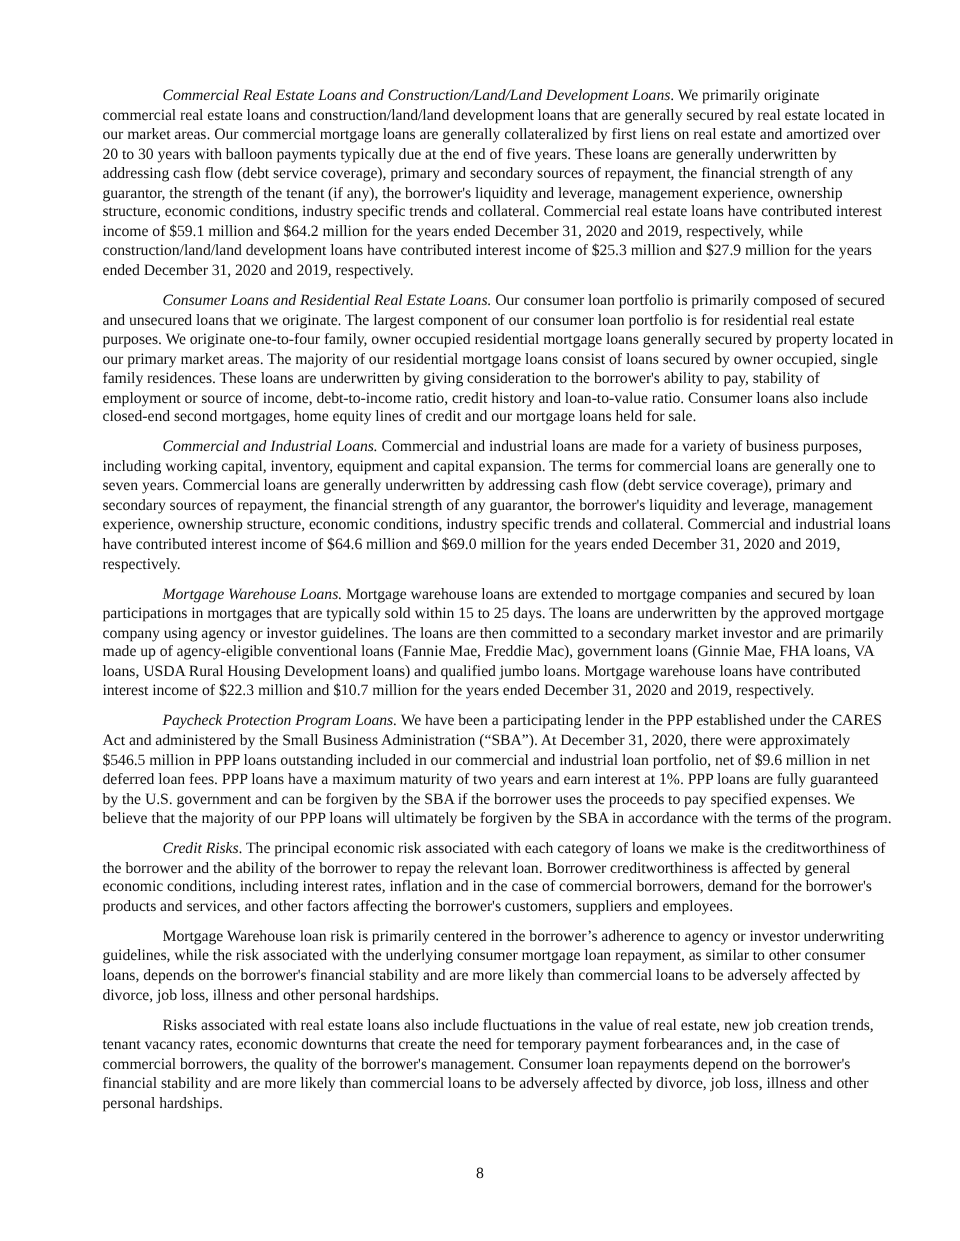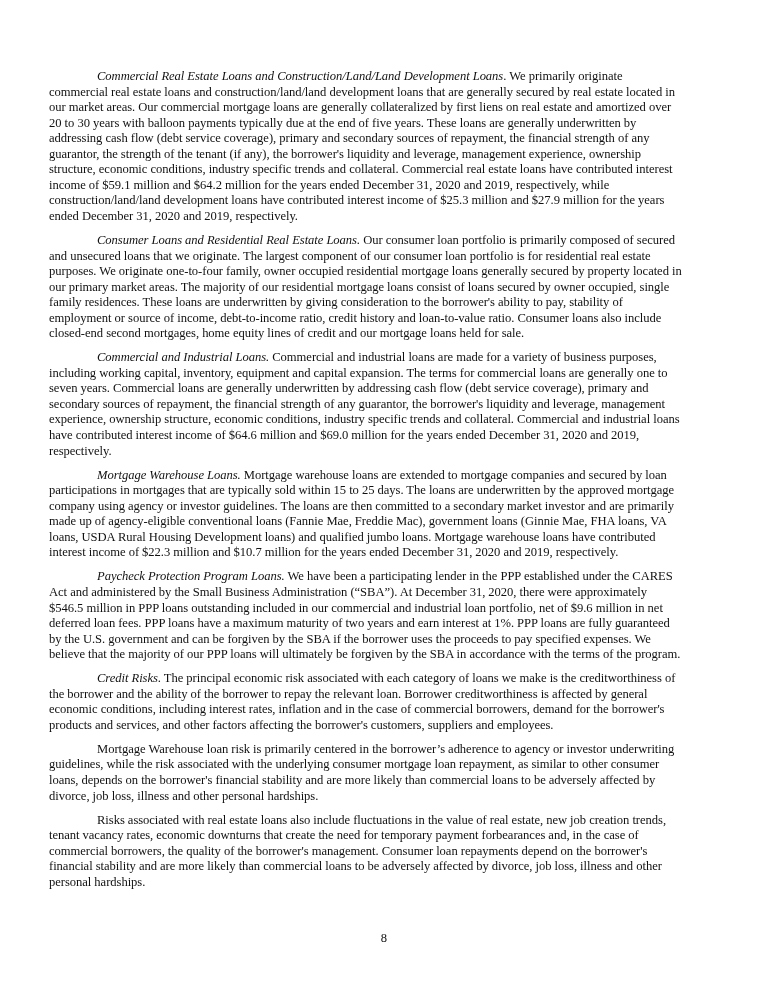--- a/index.html
+++ b/index.html
@@ -10,21 +10,21 @@
     body {
       width: 768px;
       height: 993px;
       position: relative;
       overflow: hidden;
       font-family: "Liberation Serif", "DejaVu Serif", serif;
       color: #111111;
     }
     .page {
       position: absolute;
-      left: 49px;
+      left: 82px;
       top: 69px;
       width: 634px;
     }
     .para {
       margin: 0 0 8.5px 0;
       font-size: 12.6px;
       line-height: 15.55px;
       text-indent: 48px;
       text-align: left;
       letter-spacing: -0.05px;

